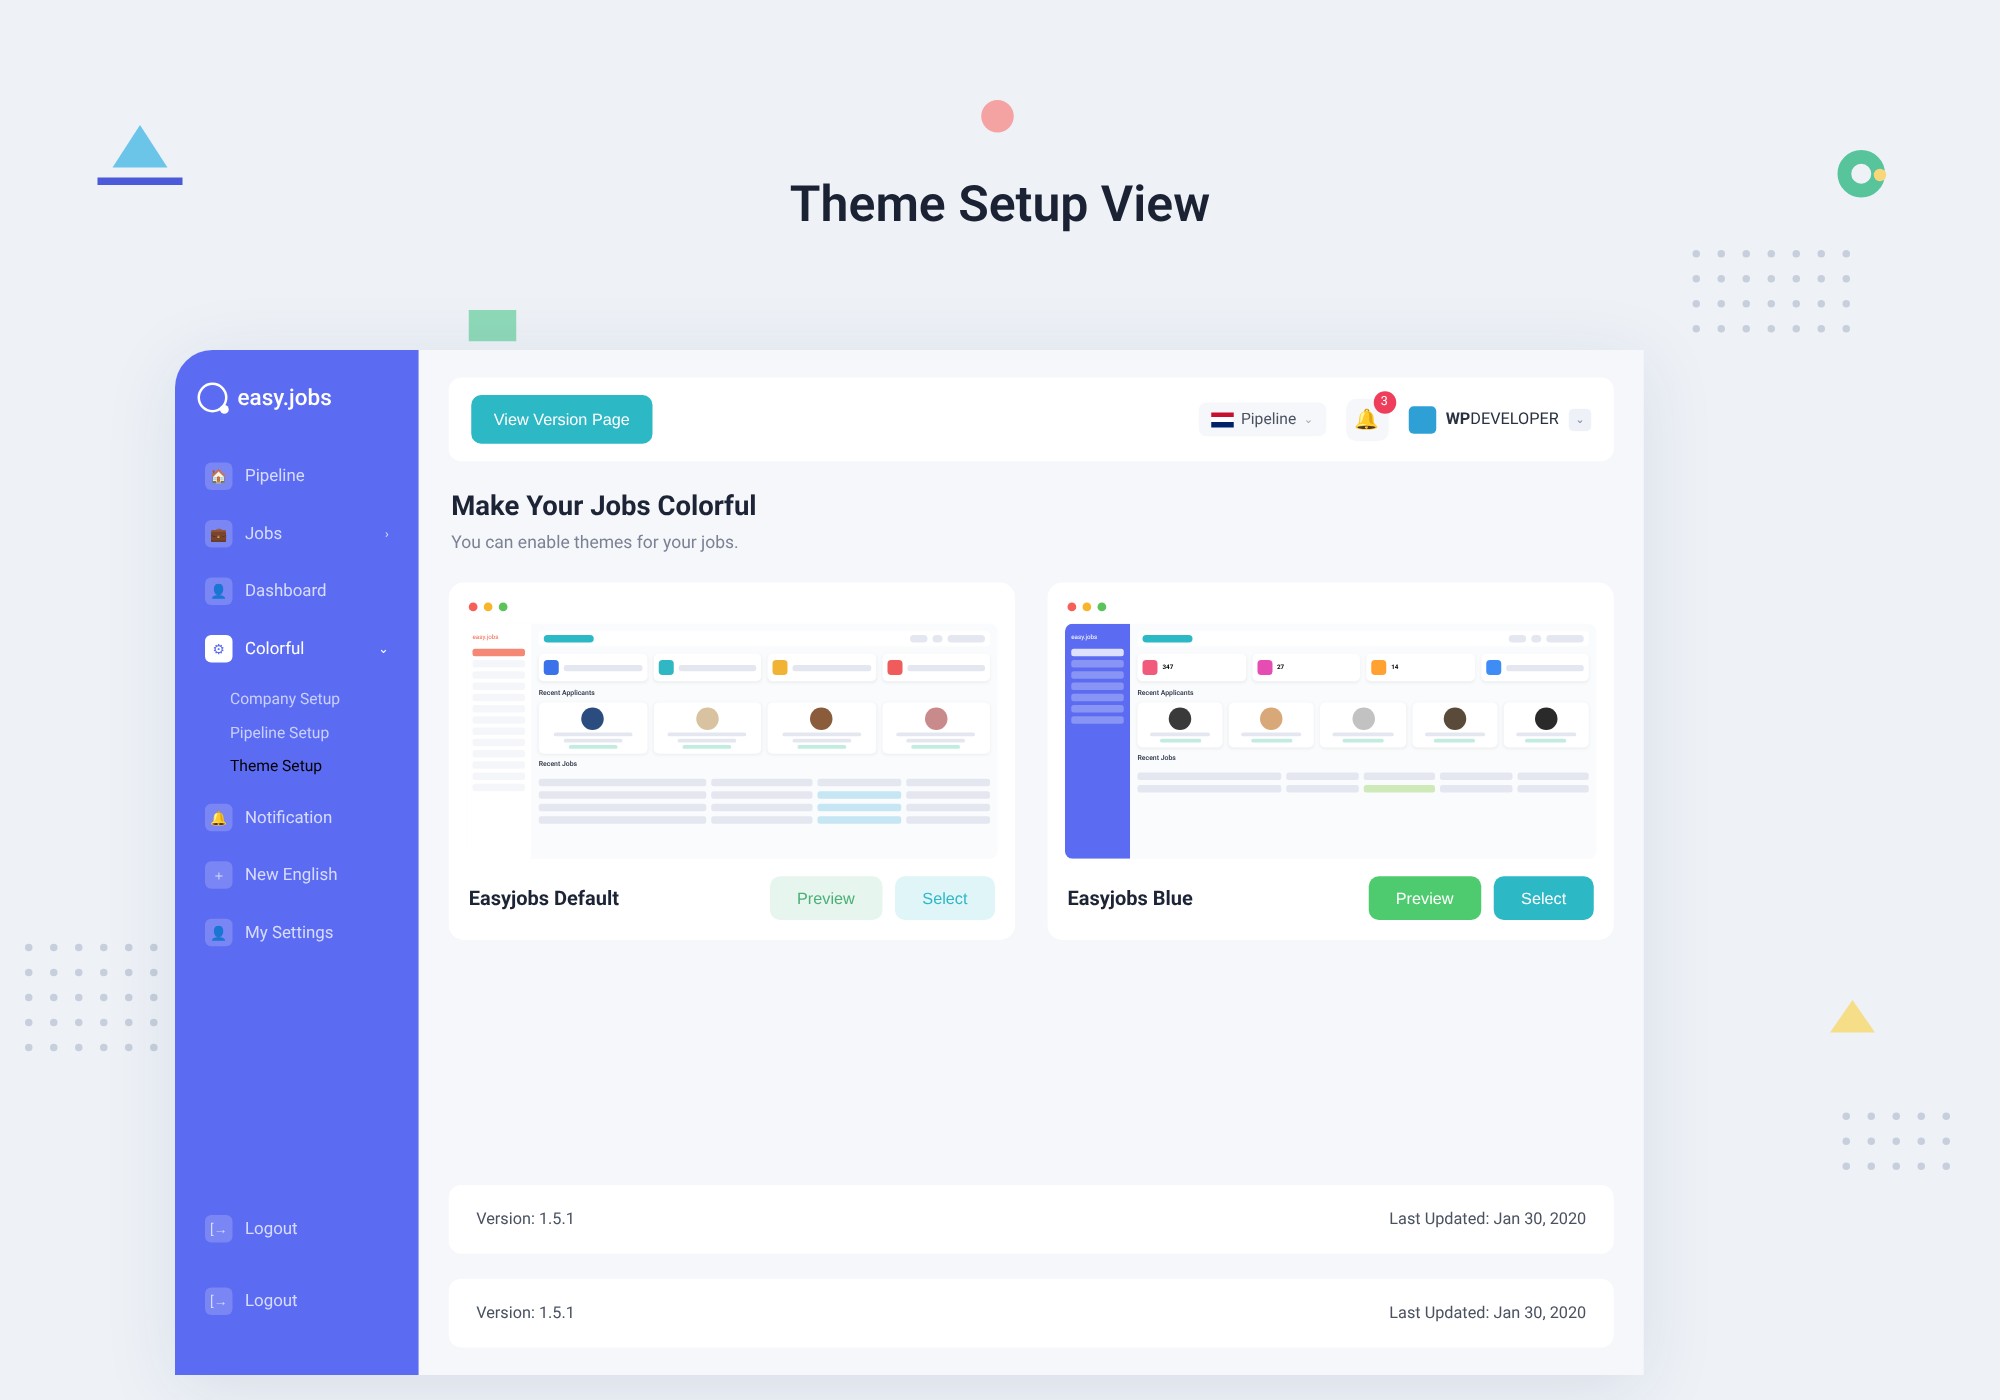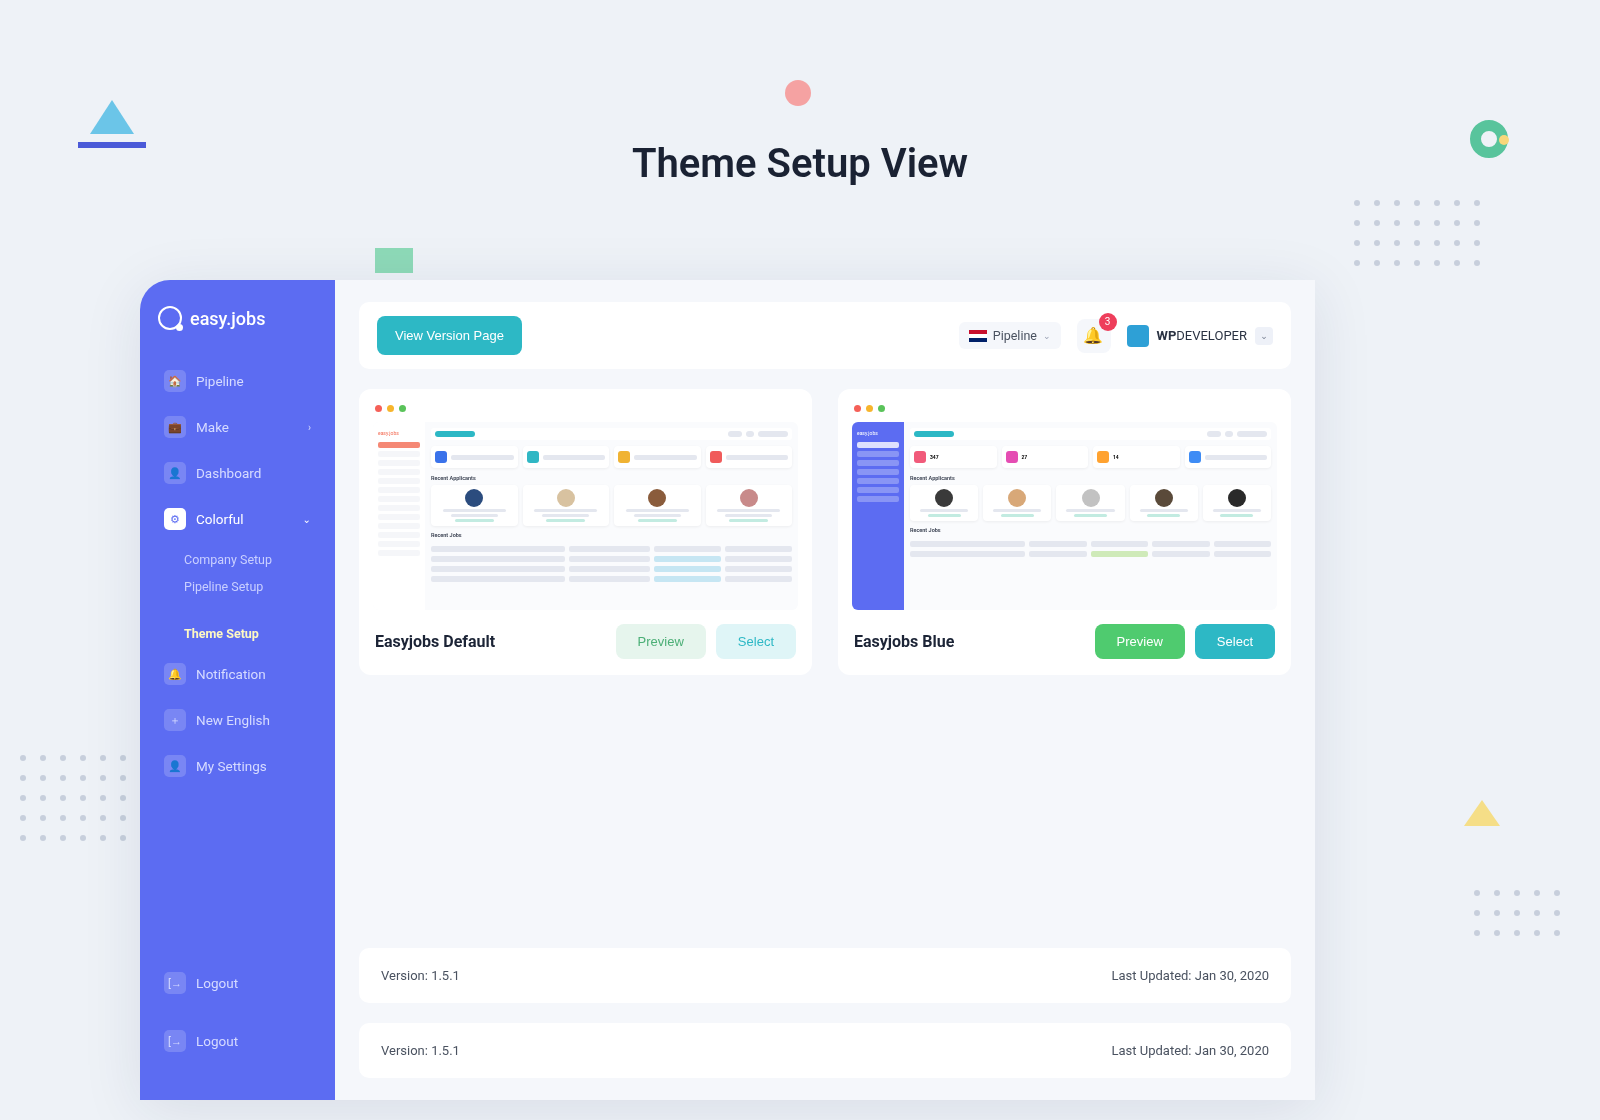--- a/index.html
+++ b/index.html
@@ -116,21 +116,21 @@
   width: 22px; height: 22px;
   background: rgba(255,255,255,0.18);
   border-radius: 5px;
   display:flex; align-items:center; justify-content:center;
   font-size: 11px;
 }
 .nav li.active > .nicon { background:#fff; color:#5c6cf2; }
 .nav .chev { margin-left: auto; font-size: 10px; }
 .subnav { list-style:none; padding: 2px 0 6px 44px; }
 .subnav li { color:#c9cfff; font-size:12.5px; padding:6px 0; }
-.subnav li.current { color:#fef9c3; font-weight:700;margin-top:20px; }
+.subnav li.current { color:#000000; font-weight:400; }
 .nav-bottom { margin-top: auto; padding: 16px 14px 28px; }
 .nav-bottom li {
   display:flex; align-items:center; gap:10px; color:#d6dbff;
   font-size:13.5px; padding:16px 10px;
 }
 
 
 .main {
   flex: 1;
   background: #f5f7fb;
@@ -347,21 +347,21 @@
       <div class="brand-icon"></div>
       <span class="brand-text">easy.jobs</span>
     </div>
     <ul class="nav">
       <li>
         <span class="nicon">🏠</span>
         <span>Pipeline</span>
       </li>
       <li>
         <span class="nicon">💼</span>
-        <span>Make</span>
+        <span>Jobs</span>
         <span class="chev">›</span>
       </li>
       <li>
         <span class="nicon">👤</span>
         <span>Dashboard</span>
       </li>
       <li class="active">
         <span class="nicon">⚙</span>
         <span>Colorful</span>
         <span class="chev">⌄</span>
@@ -412,20 +412,24 @@
           <span class="bell-badge">3</span>
         </div>
         <div class="org">
           <span class="org-logo"></span>
           <span><b>WP</b>DEVELOPER</span>
           <span class="org-chev">⌄</span>
         </div>
       </div>
     </div>
 
+    <div class="heading">
+      <h2>Make Your Jobs Colorful</h2>
+      <p>You can enable themes for your jobs.</p>
+    </div>
 
     <div class="theme-grid">
 
       <div class="theme-card">
         <div class="mac-dots">
             <span></span>
             <span></span>
             <span></span>
           </div>
         <div class="mini default">

